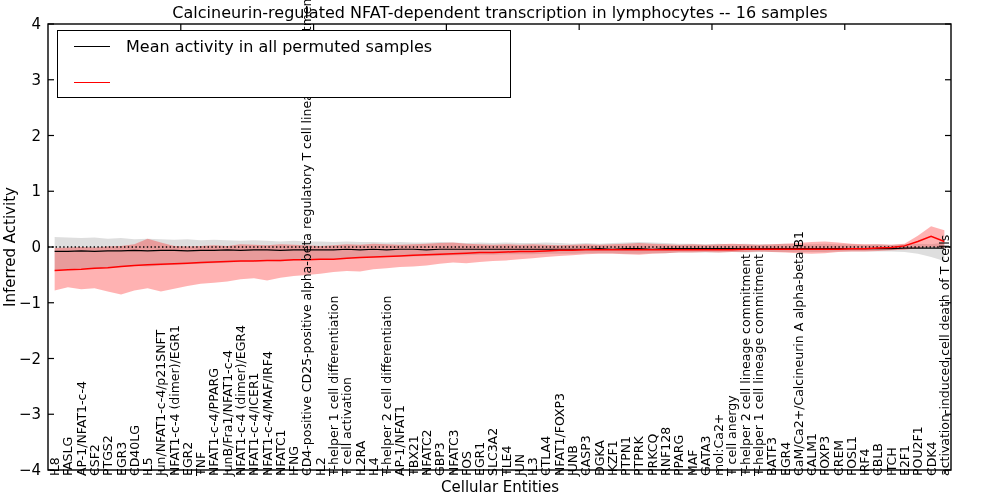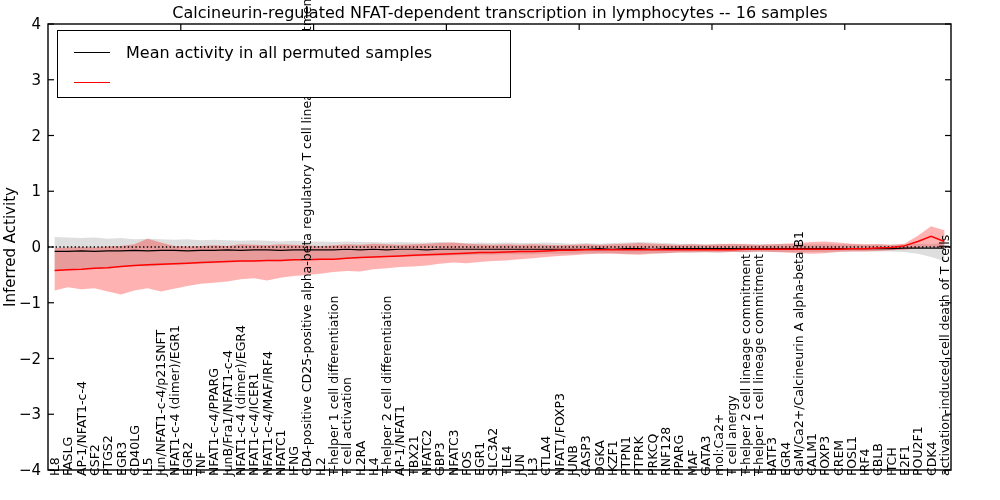--- a/index.html
+++ b/index.html
@@ -6,21 +6,21 @@
   #figure{position:relative;width:1000px;height:500px;background:#fff;overflow:hidden;
           font-family:"DejaVu Sans","Liberation Sans",sans-serif;color:#000;}
   #chart-title{position:absolute;top:3px;left:0;width:1000px;text-align:center;
                font-size:16px;z-index:1;}
   #xaxis-title{position:absolute;top:478px;left:0;width:1000px;text-align:center;
                font-size:15px;z-index:3;}
   #yaxis-title{position:absolute;left:-90px;top:238px;width:200px;text-align:center;
                font-size:15px;transform:rotate(-90deg);z-index:3;}
   svg#plot{position:absolute;left:0;top:0;z-index:2;}
   #legend{position:absolute;left:57px;top:30px;width:452px;height:66px;background:#fff;
-          border:1.5px solid #000;z-index:4;display:flex;flex-direction:column;justify-content:flex-end;}
+          border:1.5px solid #000;z-index:4;display:flex;flex-direction:column;justify-content:space-between;}
   .legend-row{display:flex;align-items:center;height:30px;}
   .legend-swatch{width:36px;height:0;border-top-width:1.6px;border-top-style:solid;margin-left:16px;}
   .legend-label{font-size:16px;margin-left:16px;white-space:nowrap;}
 </style>
 </head>
 <body>
 
 <div id="figure">
   <div id="chart-title">Calcineurin-regulated NFAT-dependent transcription in lymphocytes -- 16 samples</div>
 
@@ -206,13 +206,14 @@
     <div class="legend-row">
       <span class="legend-swatch" id="swatch-0" style="border-top-color: rgb(0, 0, 0);"></span>
       <span class="legend-label">Mean activity in all permuted samples</span>
     </div>
     <div class="legend-row">
       <span class="legend-swatch" id="swatch-1" style="border-top-color: rgb(255, 0, 0);"></span>
     </div>
   </div>
 
   <div id="yaxis-title">Inferred Activity</div>
+  <div id="xaxis-title">Cellular Entities</div>
 </div>
 
 </body></html>

